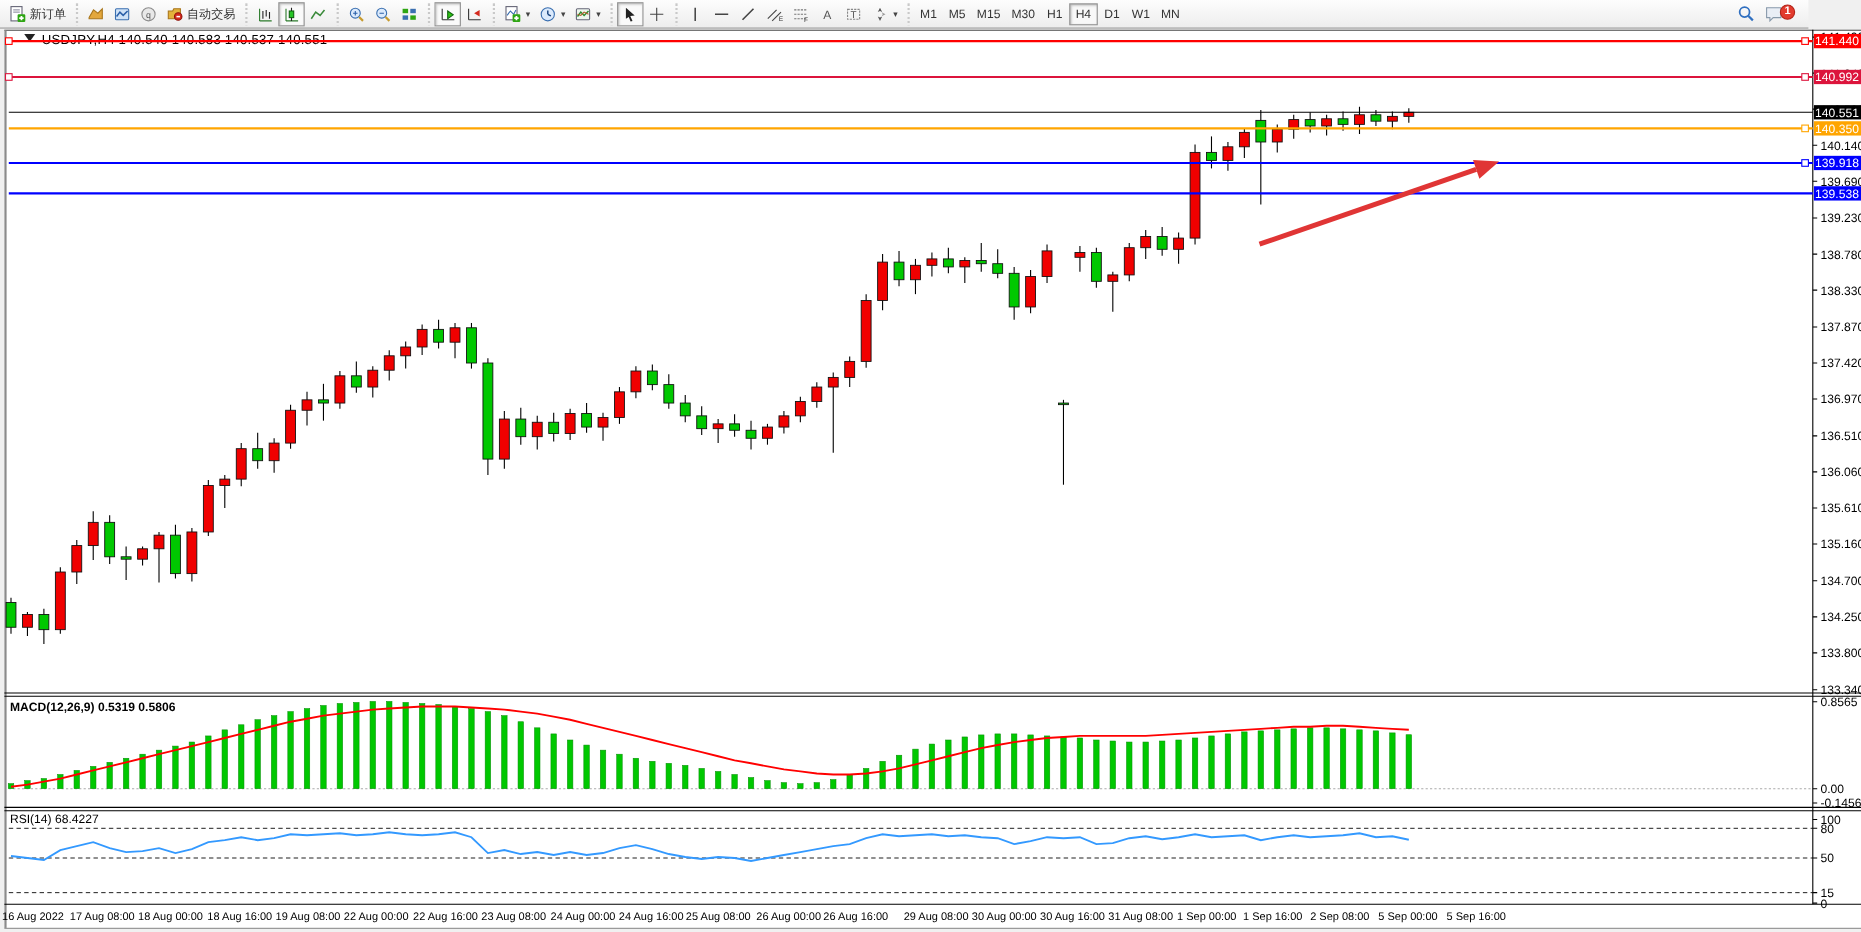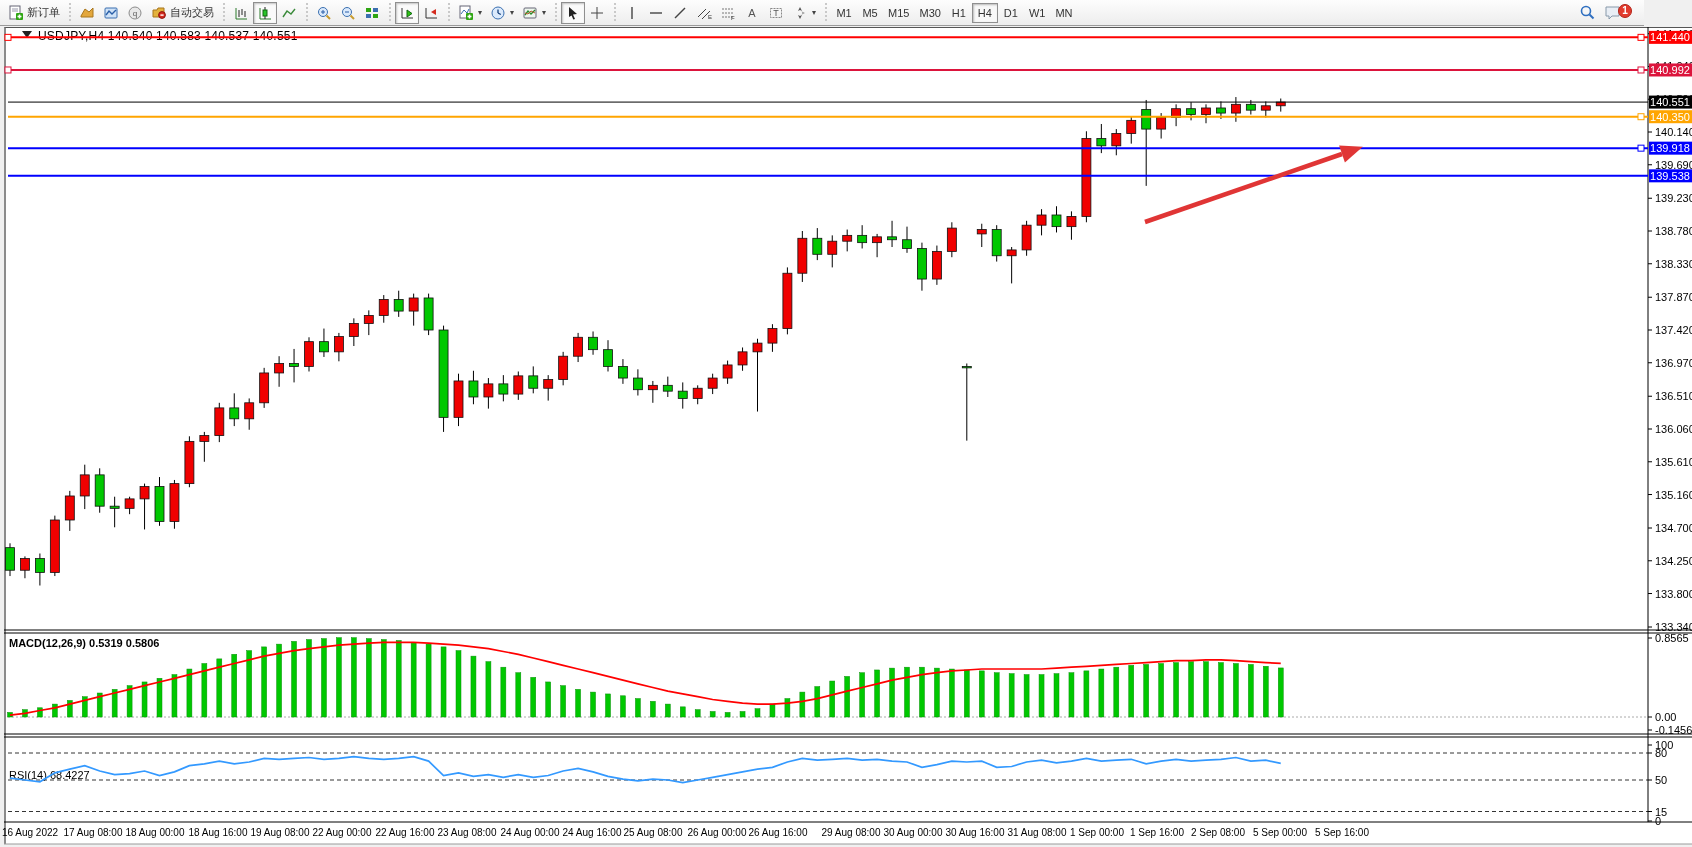--- a/index.html
+++ b/index.html
@@ -28,21 +28,21 @@
            display:flex; align-items:center; justify-content:center; border:1px solid #b32317;}
   
   #chart-bg { position:absolute; left:4px; top:27px; width:1688px; height:817px;
               background:#ffffff; border-left:2px solid #8b8b8b; border-top:1px solid #555; }
   #chart-title { position:absolute; left:38px; top:29px; font-size:12px; color:#000;
                  z-index:2; letter-spacing:.2px; }
   #oneclick { position:absolute; left:22px; top:31px; width:0; height:0; z-index:2;
               border-left:5px solid transparent; border-right:5px solid transparent;
               border-top:7px solid #222; }
   #macd-label { position:absolute; left:9px; top:637px; font-size:11px; color:#000; z-index:2;font-weight:bold; }
-  #rsi-label  { position:absolute; left:9px; top:769px; font-size:11px; color:#000; z-index:2; }
+  #rsi-label  { position:absolute; left:9px; top:739px; font-size:11px; color:#000; z-index:2; }
   #chart-svg { position:absolute; left:0; top:0; width:1692px; height:847px; z-index:3;
                pointer-events:none; }
   #statusbar { position:absolute; left:0; bottom:0; width:1692px; height:3px; background:#f0f0f0; }
   svg text { font-family:"Liberation Sans", sans-serif; }
 </style>
 </head>
 <body>
 
 <div id="toolbar">
   <div class="tbtn">

